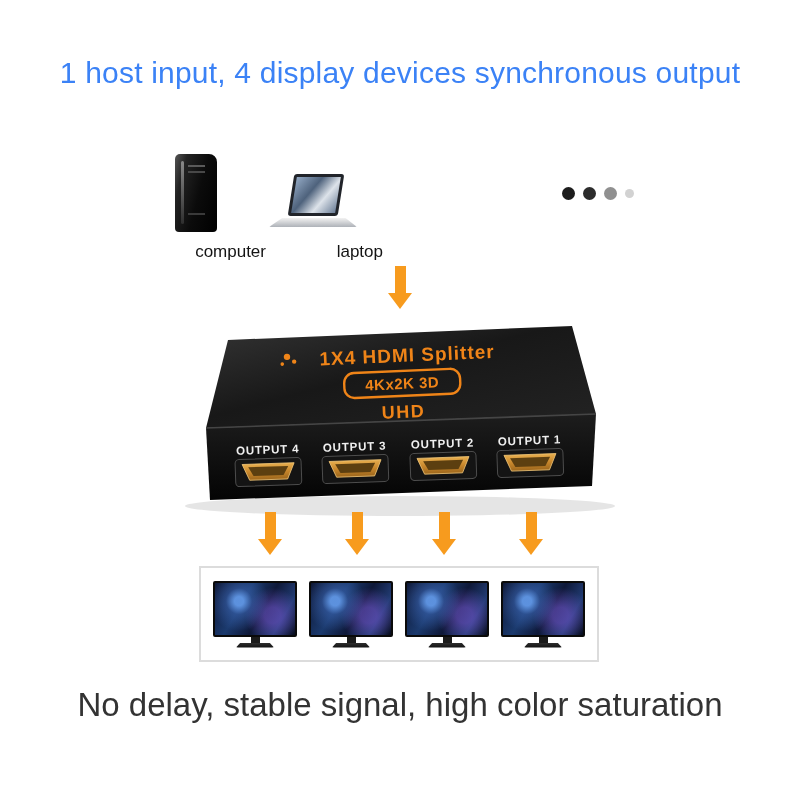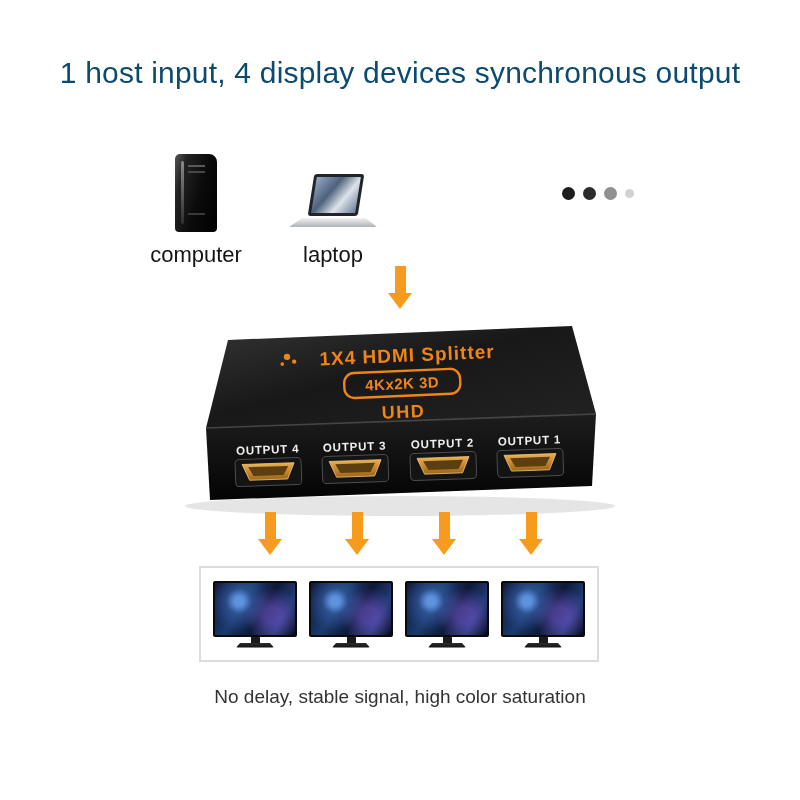--- a/index.html
+++ b/index.html
@@ -1,26 +1,26 @@
 <!DOCTYPE html>
 <html><head>
 <meta charset="utf-8">
 <style>
   html,body{margin:0;padding:0;background:#fff;}
   body{font-family:"Liberation Sans", sans-serif;}
   .stage{position:relative;width:800px;height:800px;background:#fff;overflow:hidden;margin:0 auto;}
 
   
   .headline{position:absolute;top:56px;left:0;width:100%;text-align:center;
-    font-size:30px;font-weight:500;color:#0c4a6e;letter-spacing:.2px;}
+    font-size:30px;font-weight:500;color:#3b82f6;letter-spacing:.2px;}
 
   
   .device{position:absolute;top:146px;width:140px;text-align:center;}
   .icon-holder{height:86px;display:flex;align-items:flex-end;justify-content:center;}
-  .device-label{margin-top:10px;font-size:22px;color:#141414;}
+  .device-label{margin-top:10px;font-size:17px;color:#141414;text-align:right;}
 
   
   .tower{width:42px;height:78px;border-radius:5px 8px 4px 4px;position:relative;
     background:linear-gradient(105deg,#555 0%,#232323 20%,#0b0b0b 55%,#000 100%);}
   .tower::before{content:"";position:absolute;left:6px;top:7px;width:3px;height:63px;
     background:linear-gradient(#8a8a8a,#2e2e2e);border-radius:2px;}
   .tower::after{content:"";position:absolute;left:13px;top:11px;width:17px;height:2px;
     background:#5a5a5a;box-shadow:0 6px 0 #484848,0 48px 0 #3a3a3a;}
 
   
@@ -68,37 +68,37 @@
       radial-gradient(circle at 30% 35%, rgba(96,150,228,.95) 0 7%, rgba(62,104,182,.5) 20%, rgba(0,0,0,0) 46%),
       radial-gradient(circle at 72% 62%, rgba(118,84,205,.55) 0 12%, rgba(0,0,0,0) 42%),
       linear-gradient(120deg,#0c1430 0%,#1b3a6e 35%,#0e1838 58%,#223c74 80%,#070b1c 100%);}
   .m-neck{width:9px;height:6px;background:#1b1b1b;margin:0 auto;}
   .m-base{width:38px;height:5px;margin:0 auto;border-radius:2px;
     background:linear-gradient(#2e2e2e,#101010);
     clip-path:polygon(12% 0,88% 0,100% 100%,0 100%);}
 
   
   .footer-text{position:absolute;top:686px;left:0;width:100%;text-align:center;
-    font-size:19px;color:#333;}
+    font-size:33px;color:#333;}
 </style>
 </head>
 <body>
 
 <div class="stage">
 
   <div class="headline">1 host input, 4 display devices synchronous output</div>
 
   <div class="device" style="left:126px;">
     <div class="icon-holder">
       <div class="tower"></div>
     </div>
     <div class="device-label">computer</div>
   </div>
 
-  <div class="device" style="left:263px;">
+  <div class="device" style="left:243px;">
     <div class="icon-holder">
       <div class="laptop">
         <div class="lap-screen">
           <div class="lap-screen-inner"></div>
         </div>
         <div class="lap-base"></div>
       </div>
     </div>
     <div class="device-label">laptop</div>
   </div>

